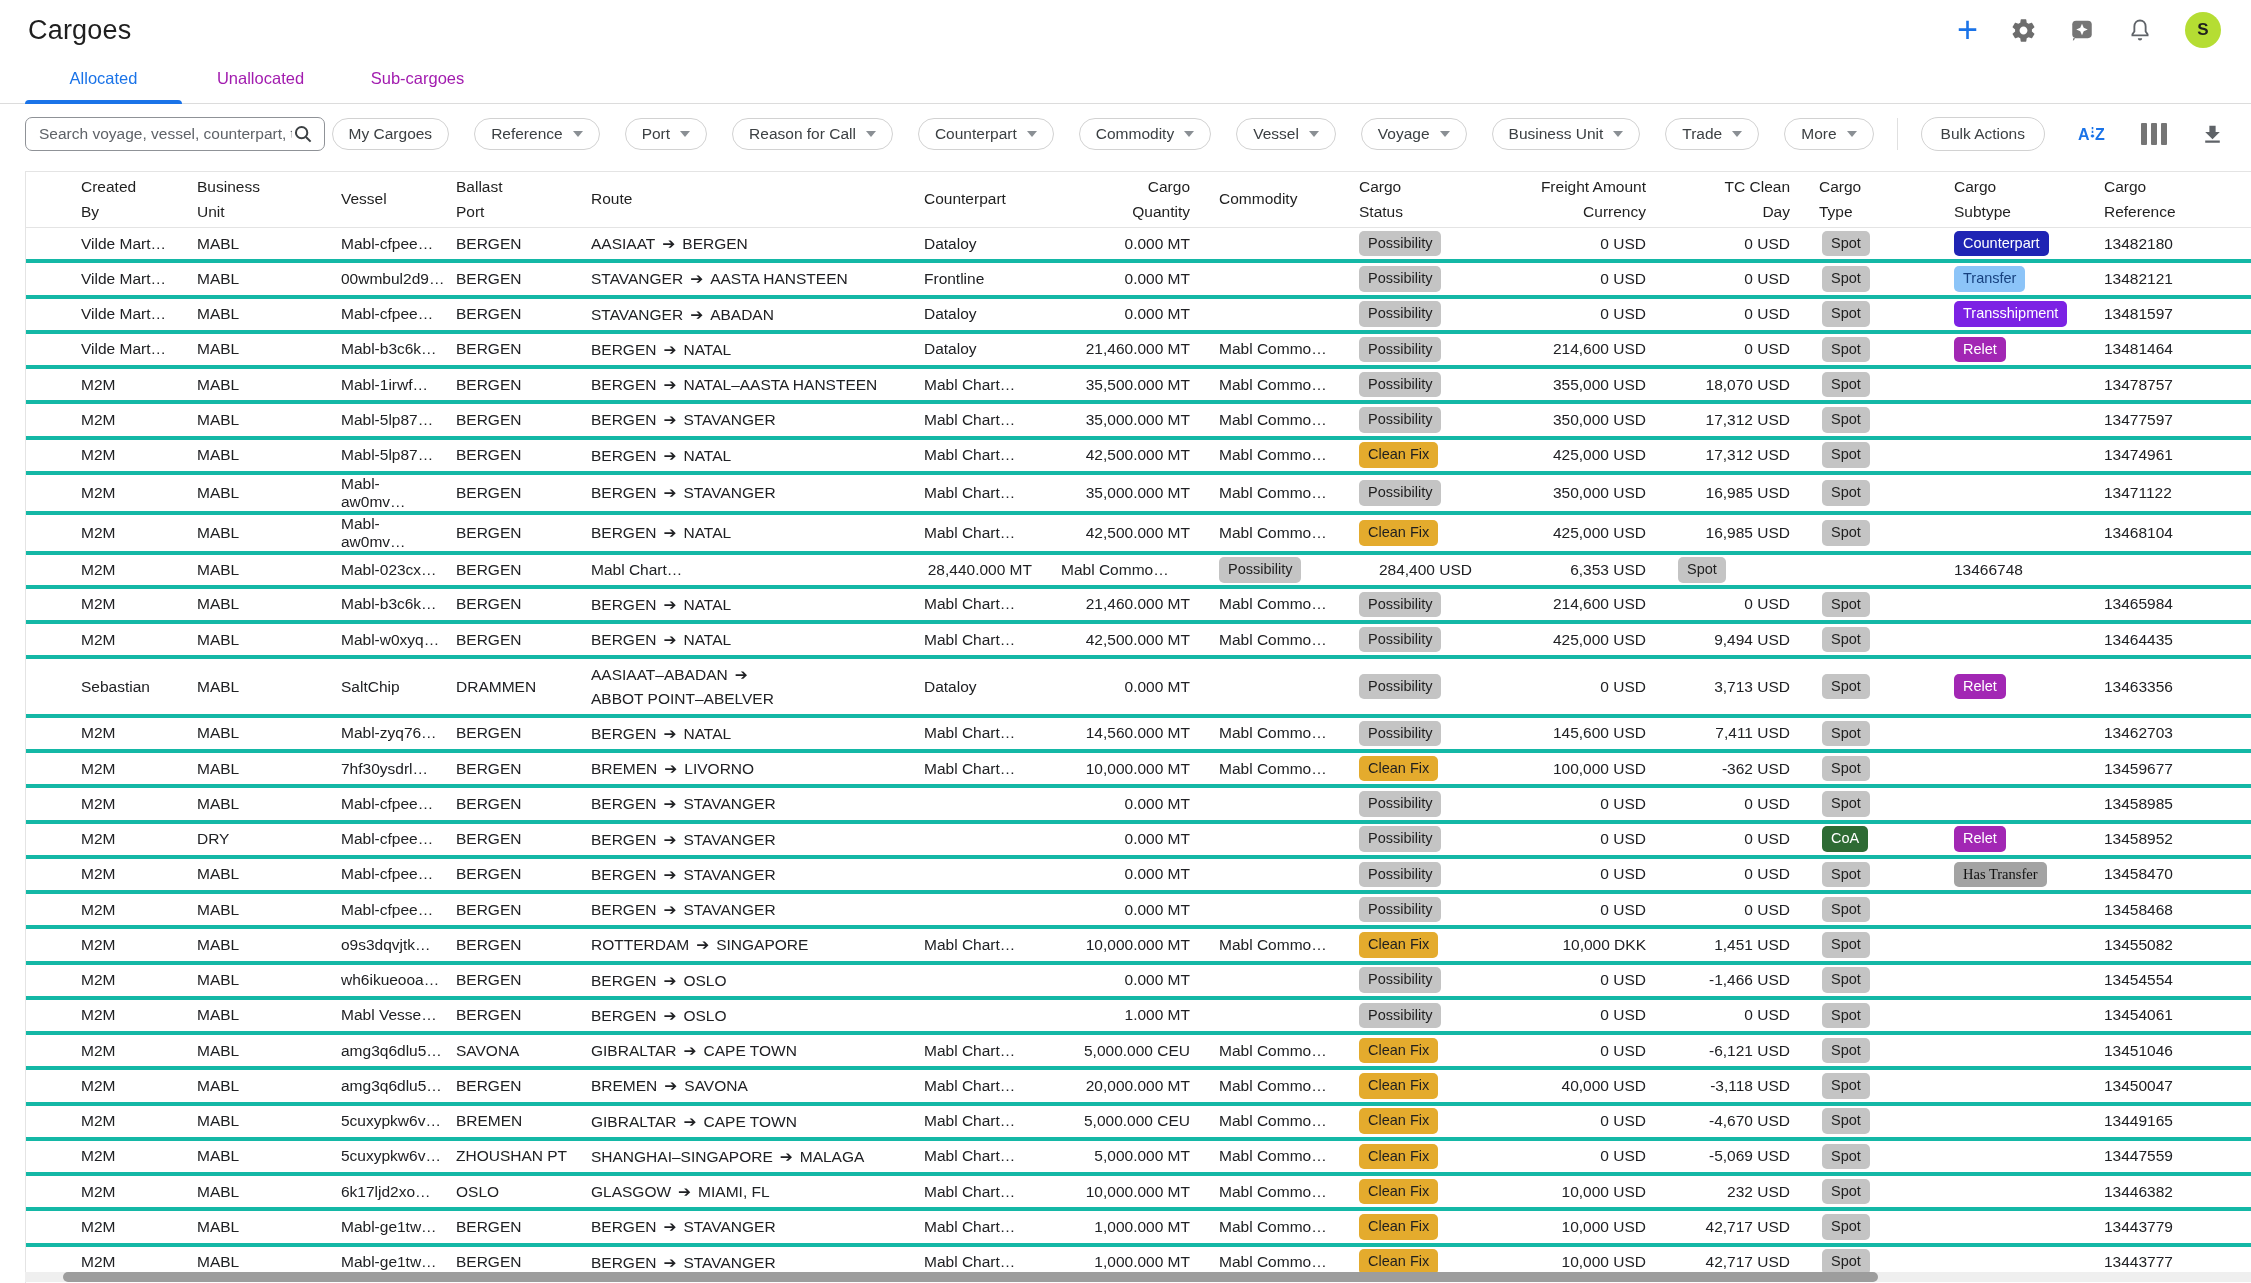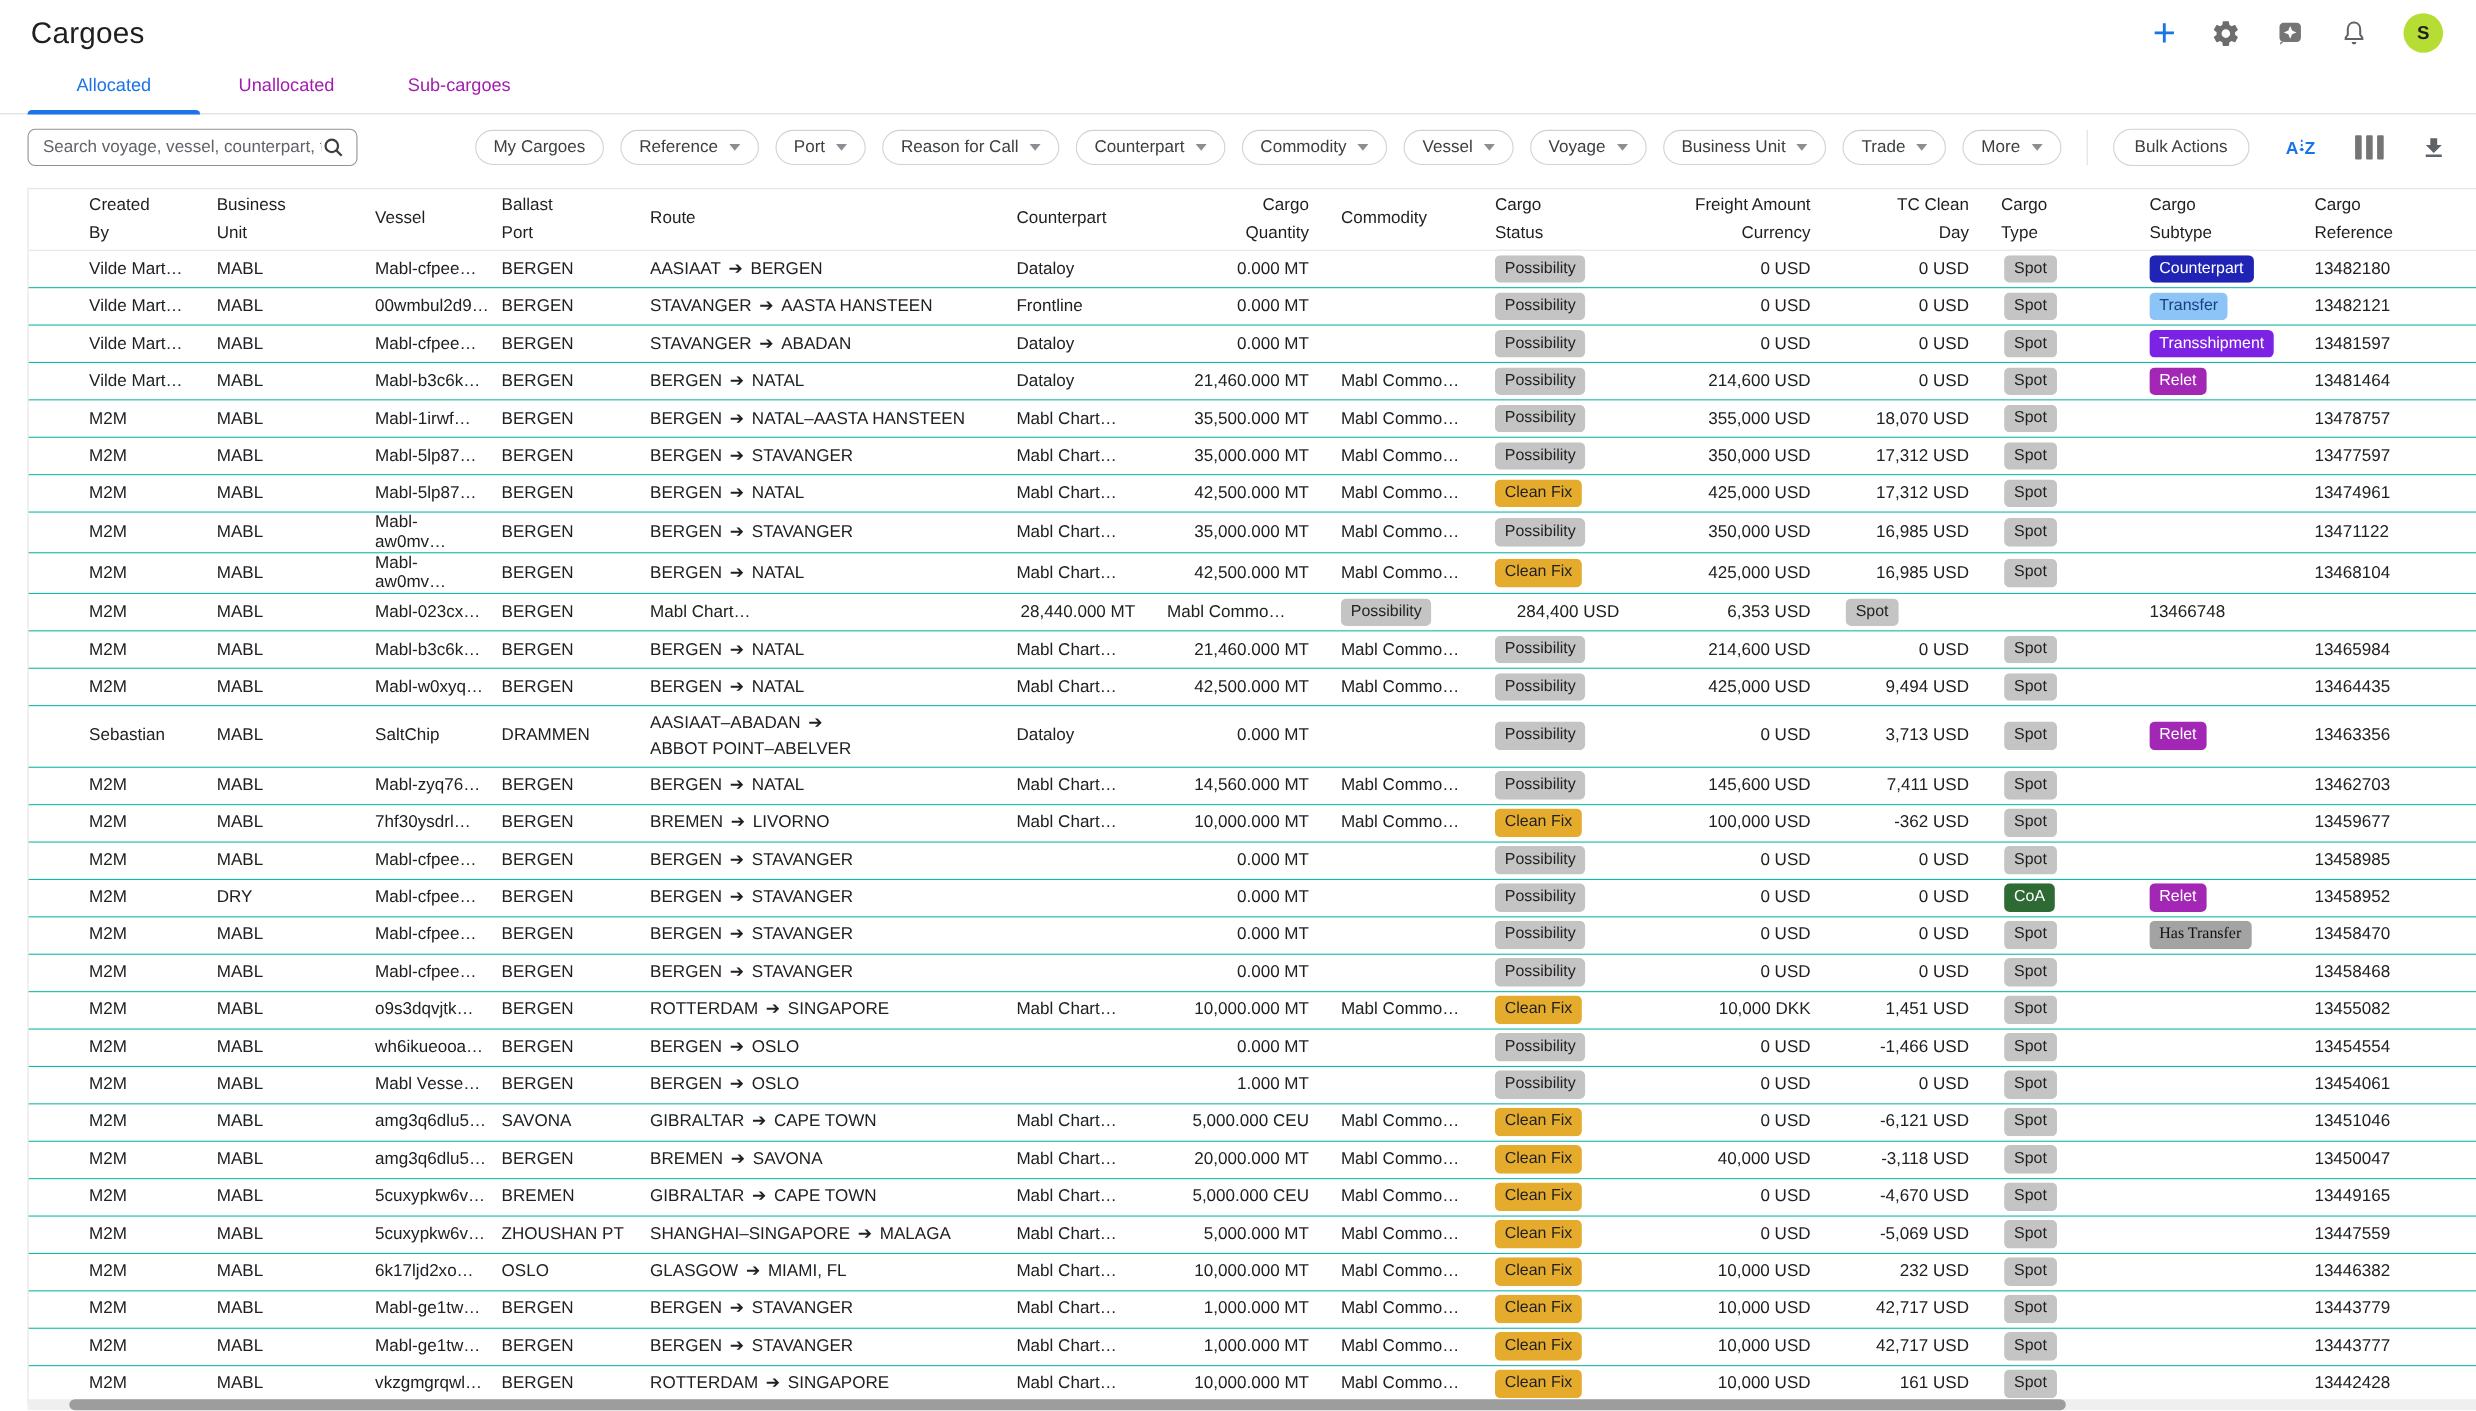--- a/index.html
+++ b/index.html
@@ -46,21 +46,21 @@
   .cols-icon i { width:6px; height:22px; background:#757575; border-radius:1px; display:block; }
 
   
   :root { --cols:116px 144px 115px 135px 333px 137px 158px 140px 142px 174px 144px 135px 150px 1fr; }
   .table { margin-top:9px; border-top:1px solid #e4e4e4; border-left:1px solid #e4e4e4; margin-left:25px; }
   .thead { display:grid; grid-template-columns:var(--cols); padding-left:55px; min-height:56px;
     align-items:center; border-bottom:1px solid #e4e4e4; }
   .th { font-size:15.5px; color:#1f1f1f; white-space:pre-line; line-height:1.55; padding-right:12px; }
   .th.num { text-align:right; padding-right:29px; }
   .row { display:grid; grid-template-columns:var(--cols); padding-left:55px; min-height:34px;
-    align-items:center; border-bottom:1px solid #14b8a6; font-size:15.5px; color:#202124; cursor:pointer; }
+    align-items:center; border-bottom:4px solid #14b8a6; font-size:15.5px; color:#202124; cursor:pointer; }
   .cell { padding-right:12px; overflow:hidden; }
   .cell.num { text-align:right; padding-right:29px; }
   .cell.pad3 { padding-left:3px; }
   .route-cell { line-height:1.5; padding:4px 12px 4px 0; }
   .route-arrow { font-weight:600; margin:0 7px; }
   .route-to { display:inline-block; }
   .badge { display:inline-block; padding:3px 9px; border-radius:5px; font-size:14.5px;
     line-height:1.35; white-space:nowrap; }
 
   
@@ -111,21 +111,21 @@
     <div class="search">
       <input type="text" placeholder="Search voyage, vessel, counterpart, tra..." style="">
       <span style="display:flex">
         <svg width="22" height="22" viewBox="0 0 24 24" fill="none" stroke="#3c4043" stroke-width="2.2">
             <circle cx="10.5" cy="10.5" r="6.2"></circle>
             <line x1="15.2" y1="15.2" x2="20.3" y2="20.3"></line>
           </svg>
       </span>
     </div>
     <div class="chips">
-      <span style="display:flex;gap:15px;align-items:center">
+      <span style="display:flex;gap:25px;align-items:center">
           <div class="chip">
             <span>My Cargoes</span>
           </div>
           <div class="chip">
             <span>Reference</span>
             <span class="caret"></span>
           </div>
           <div class="chip">
             <span>Port</span>
             <span class="caret"></span>

